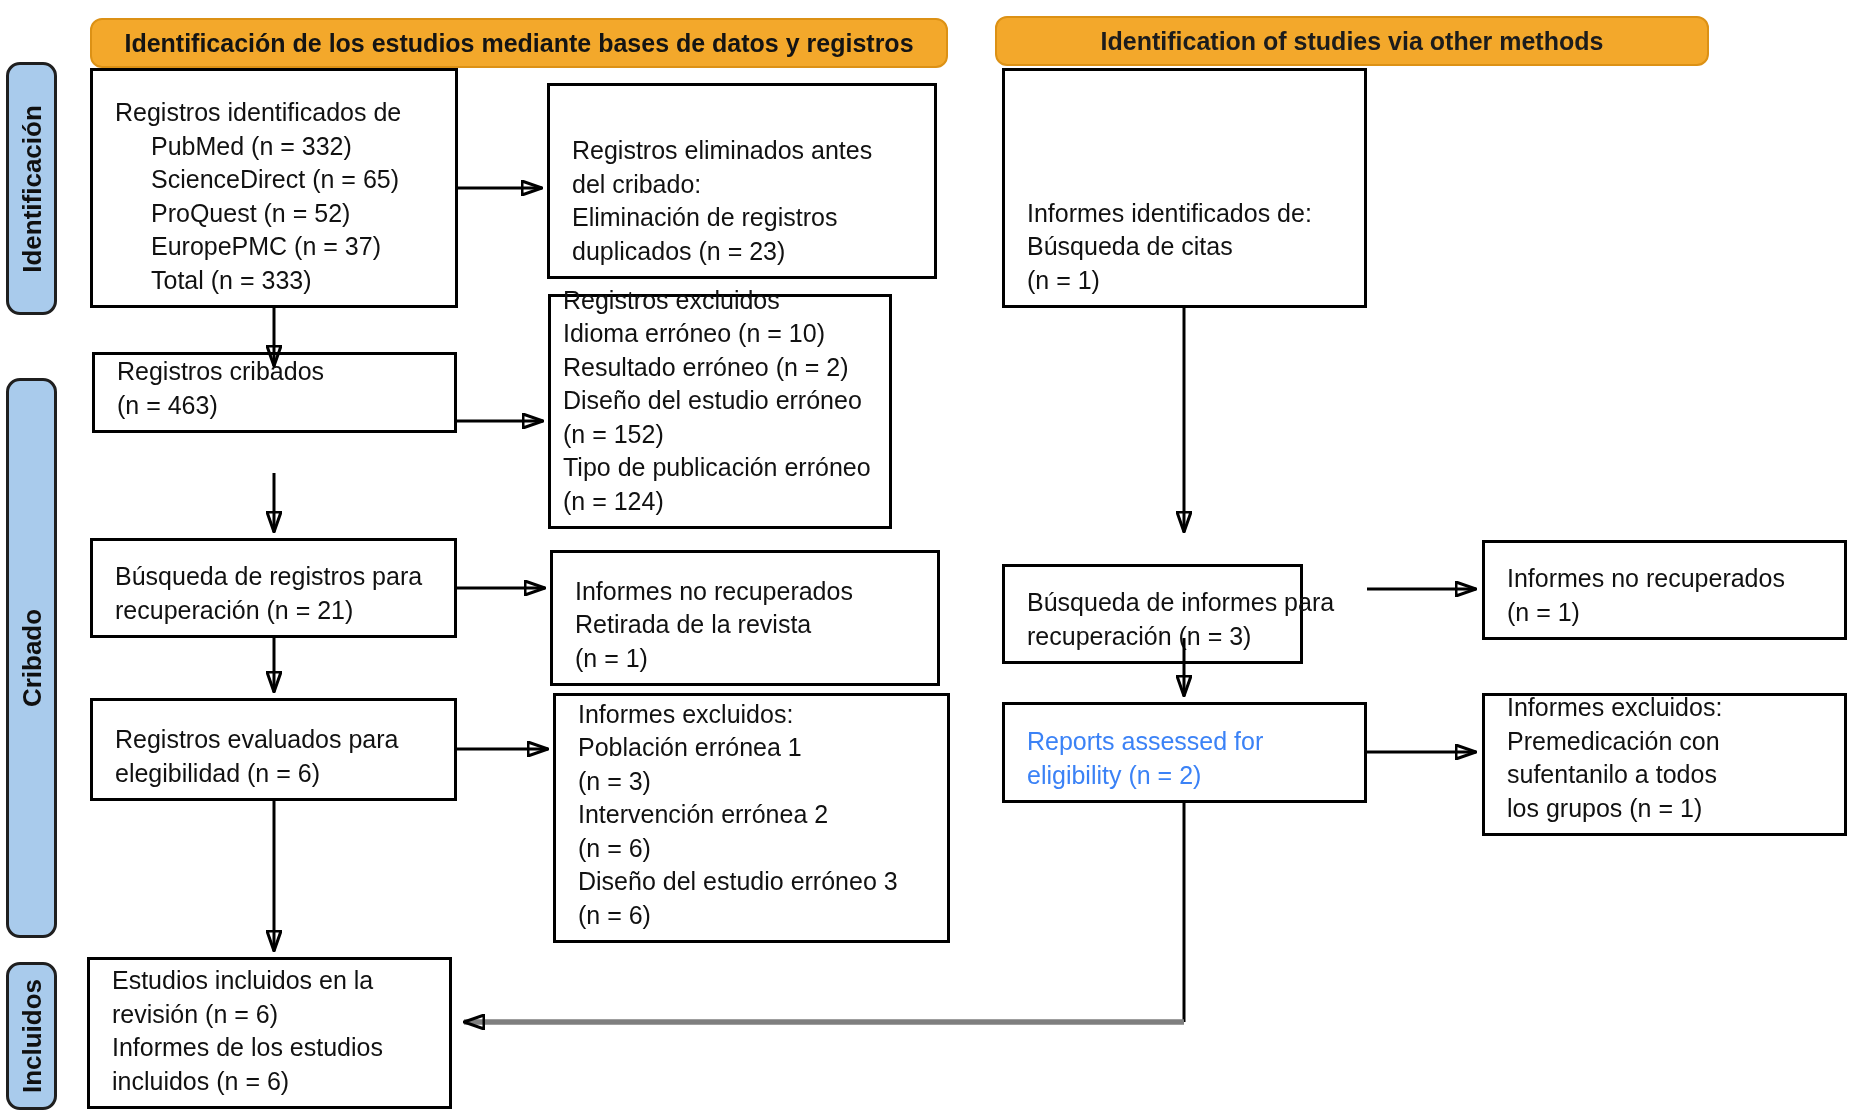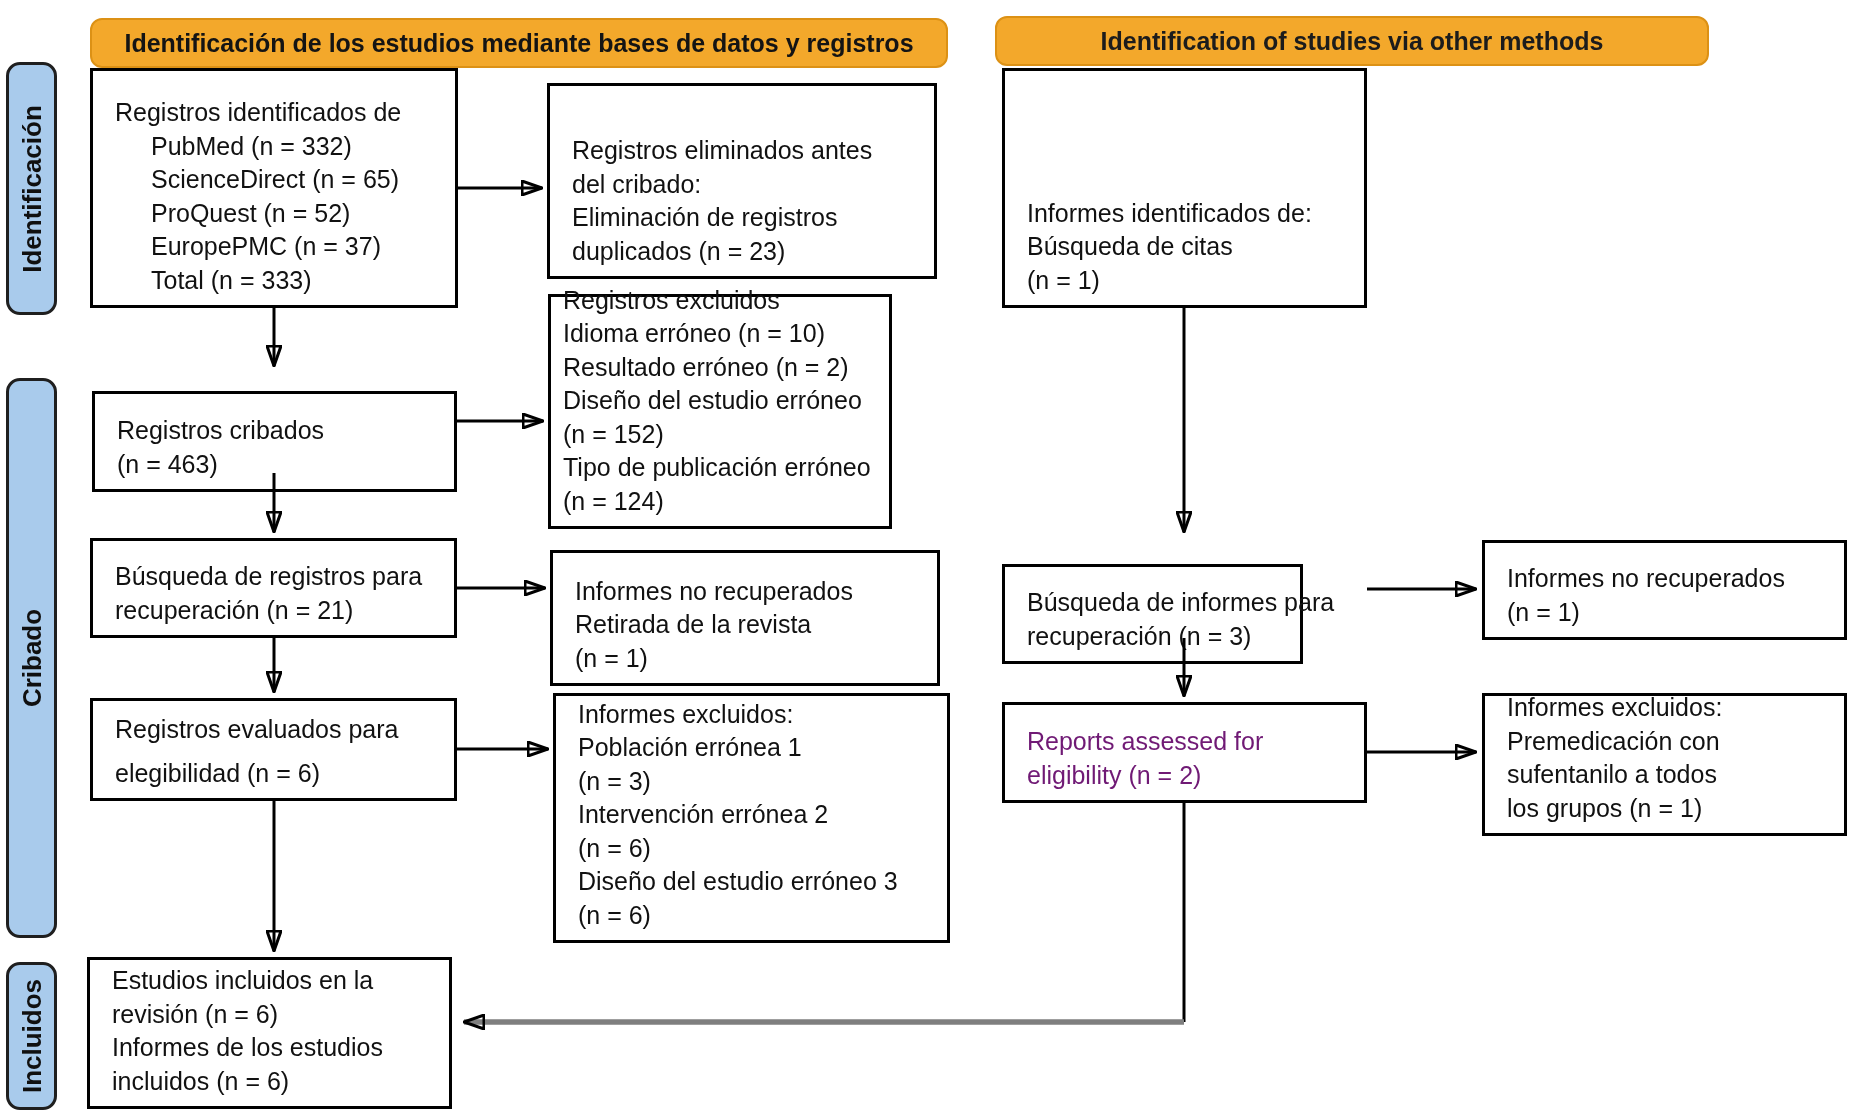--- a/index.html
+++ b/index.html
@@ -28,27 +28,27 @@
   .side-label.sl-incluidos{ left:6px; top:962px; width:51px; height:148px; }
 
   .box {
     position:absolute; background:#fff; border:3px solid #000;
     display:flex; flex-direction:column; justify-content:flex-end;
     font-size:25px; line-height:1.34; color:#111;
     padding:8px 8px 8px 22px;
   }
   .box .ln { white-space:nowrap; }
   .box .indent { padding-left:36px; }
-  .box.muted { color:#701a75; }
+  .box.muted { color:#3b82f6; }
 
   
   .bx-a { left:90px; top:68px;  width:368px; height:240px; }
-  .bx-b { left:92px; top:391px; width:365px; height:101px; }
+  .bx-b { left:92px; top:352px; width:365px; height:81px; }
   .bx-c { left:90px; top:538px; width:367px; height:100px; }
-  .bx-d { left:90px; top:698px; width:367px; height:103px;gap:10px; }
+  .bx-d { left:90px; top:698px; width:367px; height:103px; }
   .bx-e { left:87px; top:957px; width:365px; height:152px; }
   
   .bx-f { left:547px; top:83px;  width:390px; height:196px; }
   .bx-g { left:548px; top:294px; width:344px; height:235px;padding-left:12px; }
   .bx-h { left:550px; top:550px; width:390px; height:136px; }
   .bx-i { left:553px; top:693px; width:397px; height:250px; }
   
   .bx-j { left:1002px; top:68px;  width:365px; height:240px; }
   .bx-k { left:1002px; top:564px; width:301px; height:100px; }
   .bx-l { left:1002px; top:702px; width:365px; height:101px; }

